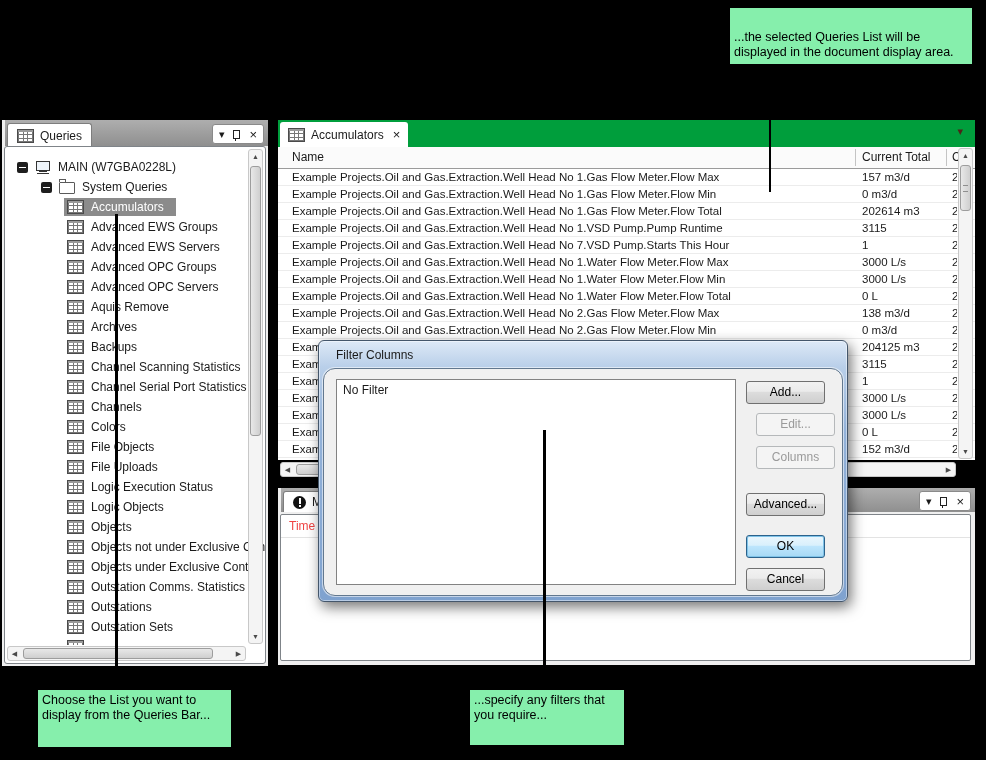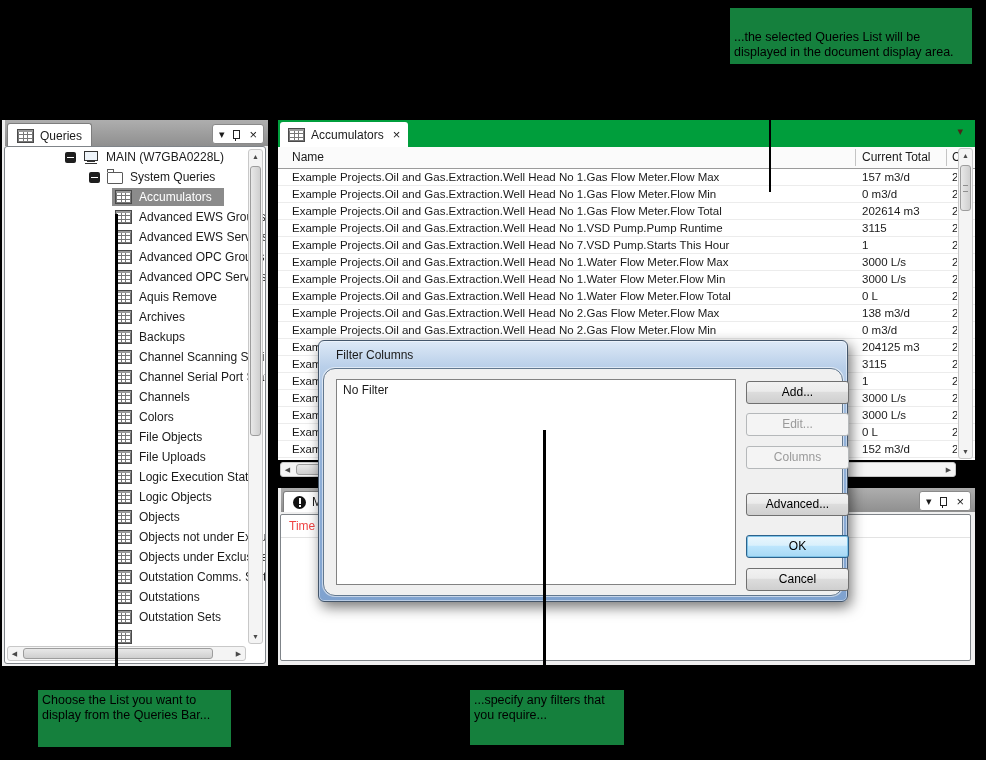--- a/index.html
+++ b/index.html
@@ -1,21 +1,21 @@
 <!DOCTYPE html>
 <html><head>
 <meta charset="utf-8">
 <style>
   html,body{margin:0;padding:0;background:#000;}
   #screen{position:relative;width:986px;height:760px;background:#000;overflow:hidden;
           font-family:"Liberation Sans",sans-serif;color:#1a1a1a;}
   .abs{position:absolute;}
 
   
-  .note{background:#15803d;color:#000;font-size:12.5px;line-height:15px;z-index:70;}
+  .note{background:#86efac;color:#000;font-size:12.5px;line-height:15px;z-index:70;}
   #note-top{left:730px;top:8px;width:242px;height:56px;padding:22px 3px 0 4px;box-sizing:border-box;}
   #note-left{left:38px;top:690px;width:193px;height:57px;padding:3px 0 0 4px;box-sizing:border-box;}
   #note-mid{left:470px;top:690px;width:154px;height:55px;padding:3px 0 0 4px;box-sizing:border-box;}
   .callout{background:#000;width:3px;z-index:60;}
   #line-a{left:769px;top:64px;height:128px;width:2px;}
   #line-b{left:115px;top:214px;height:476px;}
   #line-c{left:543px;top:430px;height:260px;}
 
   
   .panel-head{position:absolute;left:3px;top:0;right:0;height:26px;
@@ -38,21 +38,21 @@
   .sb-thumb{position:absolute;background:linear-gradient(90deg,#e8e8e8,#cfcfcf);
             border:1px solid #9d9d9d;border-radius:3px;box-sizing:border-box;}
   .sb-thumb.h{background:linear-gradient(#e8e8e8,#cfcfcf);}
   .grip{position:absolute;left:2px;right:2px;top:50%;height:5px;margin-top:-3px;
         border-top:1px solid #8f8f8f;border-bottom:1px solid #8f8f8f;}
 
   
   #queries-panel{left:2px;top:120px;width:266px;height:546px;background:#efefef;}
   #queries-body{position:absolute;left:2px;top:26px;width:260px;height:516px;background:#fff;
                 border:1px solid #7f8489;border-radius:3px;overflow:hidden;}
-  #tree{position:absolute;left:0;top:0;width:288px;height:498px;overflow:hidden;box-sizing:border-box;margin-left:48px;}
+  #tree{position:absolute;left:0;top:0;width:288px;height:498px;overflow:hidden;padding-top:10px;box-sizing:border-box;}
   .tree-row{height:20px;display:flex;align-items:center;font-size:12px;white-space:nowrap;}
   .tree-row .gap{width:7px;flex:none;}
   .exp{width:11px;height:11px;flex:none;background:#1e1e1e;border-radius:2px;position:relative;}
   .exp::after{content:"";position:absolute;left:2px;top:5px;width:7px;height:1px;background:#fff;}
   .pc-icon{position:relative;width:16px;height:13px;flex:none;}
   .pc-icon .scr{position:absolute;left:1px;top:0;width:12px;height:8px;border:1px solid #333;background:#eef4fa;}
   .pc-icon .std{position:absolute;left:4px;top:10px;width:8px;height:1px;background:#333;}
   .pc-icon .bse{position:absolute;left:2px;top:12px;width:12px;height:1px;background:#333;}
   .folder-icon{position:relative;width:14px;height:10px;flex:none;border:1px solid #5a5a5a;
                background:#fff;border-radius:1px;margin-top:2px;}
@@ -96,24 +96,24 @@
   
   #dialog{left:318px;top:340px;width:528px;height:260px;z-index:40;border-radius:6px;
           border:1px solid #44566b;
           background:linear-gradient(180deg,#dde9f7 0,#b9cfe9 10%,#93b2d9 34%,#7fa2cf 100%);
           box-shadow:0 0 0 1px rgba(255,255,255,.45) inset, 3px 5px 14px rgba(0,0,0,.55);}
   #dialog-title{position:absolute;left:17px;top:7px;font-size:12px;color:#1a1a1a;}
   #dialog-body{position:absolute;left:4px;right:4px;top:27px;bottom:5px;background:#f0f0f0;
                border:1px solid #62788f;border-radius:12px;box-shadow:0 0 0 1px rgba(255,255,255,.55);}
   #filter-list{position:absolute;left:12px;top:10px;width:400px;height:206px;background:#fff;
                border:1px solid #828282;font-size:12px;padding:3px 6px;box-sizing:border-box;}
-  .btn{position:absolute;left:422px;width:103px;height:23px;border:1px solid #707070;border-radius:3px;
+  .btn{position:absolute;left:422px;width:79px;height:23px;border:1px solid #707070;border-radius:3px;
        background:linear-gradient(#f2f2f2,#ebebeb 45%,#dddddd 46%,#cfcfcf);
        font-size:12px;text-align:center;line-height:21px;box-sizing:border-box;color:#000;}
-  .btn.disabled{border-color:#b5b8ba;background:#f4f4f4;color:#9a9a9a;}
+  .btn.disabled{border-color:#b5b8ba;background:#f4f4f4;color:#9a9a9a;margin-left:10px;}
   .btn.default{border-color:#2c628b;background:linear-gradient(#eaf6fd,#d9f0fc 45%,#bee6fd 46%,#a7d9f5);
        box-shadow:0 0 0 1px #7fc3e8 inset;}
   #btn-add{top:12px;} #btn-edit{top:44px;} #btn-remove{top:77px;}
   #btn-advanced{top:124px;} #btn-ok{top:166px;} #btn-cancel{top:199px;}
 </style>
 </head>
 <body>
 
 <div id="screen">
 

